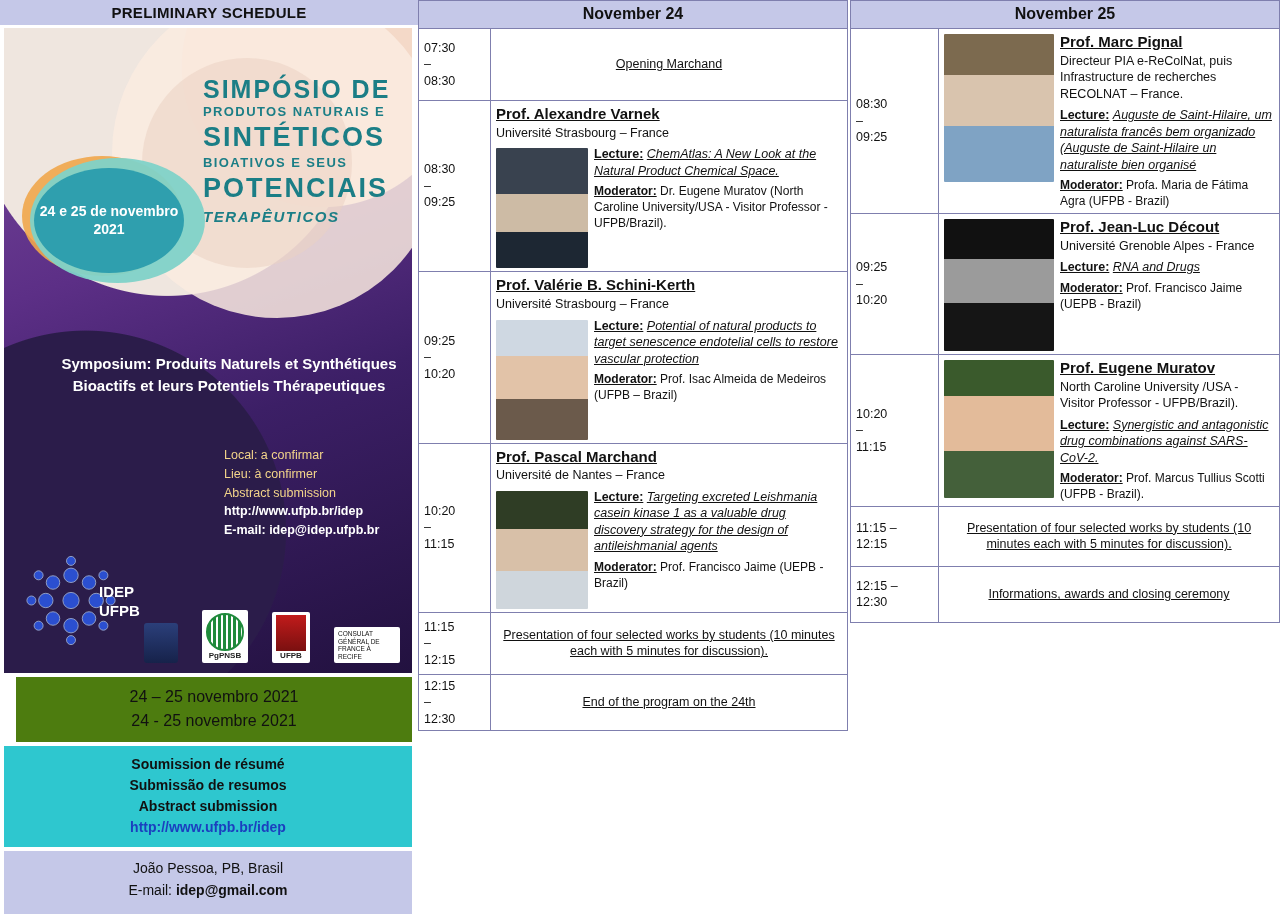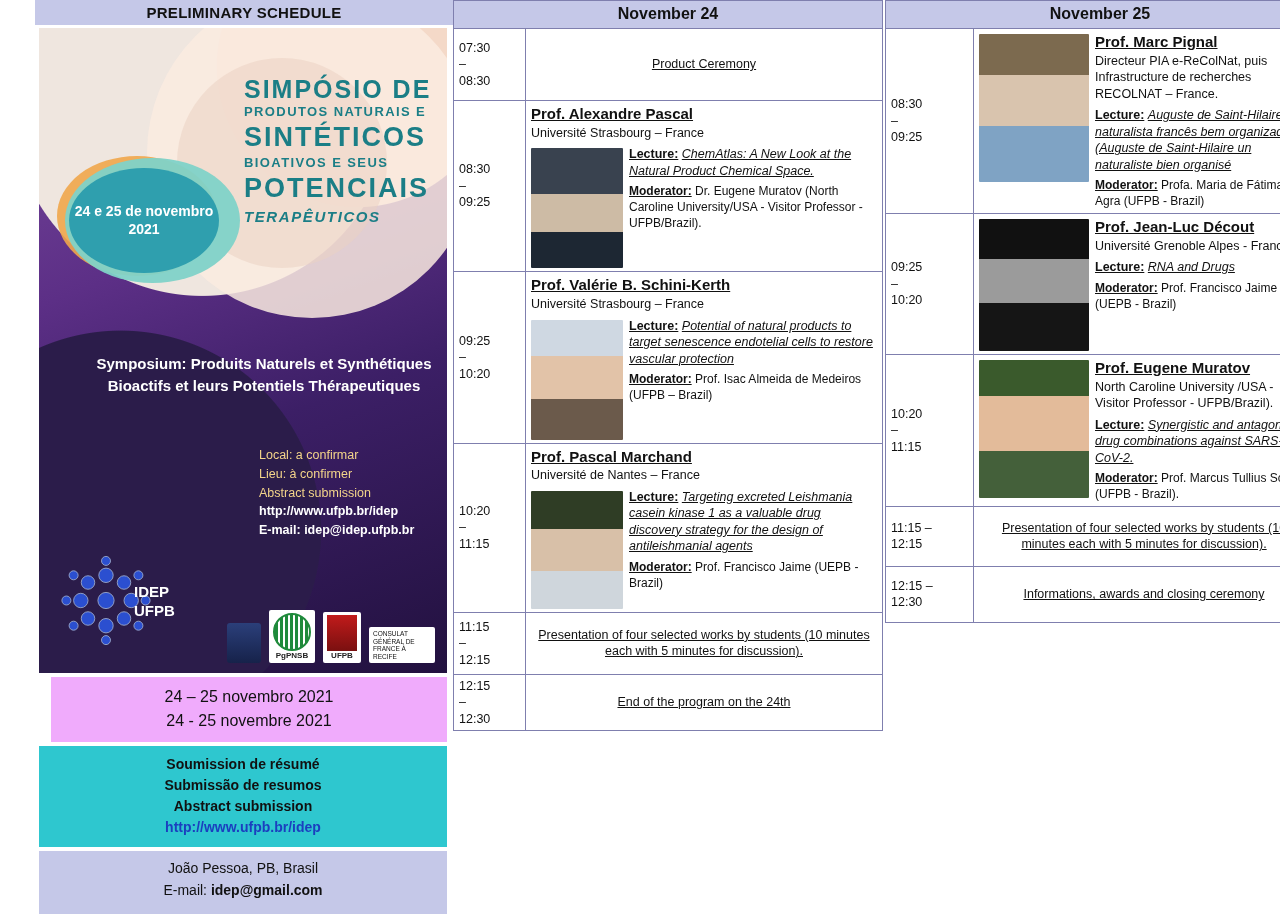--- a/index.html
+++ b/index.html
@@ -3,21 +3,21 @@
 <meta charset="utf-8">
 <style>
   * { box-sizing: border-box; }
   html, body { margin:0; padding:0; }
   body {
     width:1280px; height:917px;
     font-family:"Liberation Sans", sans-serif;
     background:#ffffff;
     overflow:hidden;
   }
-  .page { display:flex; width:1280px; height:917px;padding-left:35px; }
+  .page { display:flex; width:1280px; height:917px; }
 
   
   .poster-col { width:418px; flex:0 0 418px; display:flex; flex-direction:column; }
   .prelim-bar {
     background:#c5c8e8; text-align:center; font-weight:bold;
     font-size:15px; color:#111; padding:4px 0 4px 0; letter-spacing:0.3px;
   }
   .poster {
     position:relative; margin:3px 6px 0 4px; height:645px;
     background:#6f3f9e;
@@ -43,21 +43,21 @@
     font-size:14px; font-weight:bold; color:#fff; line-height:1.25;
   }
   .bigglow{
     position:absolute; right:-30px; top:-40px; width:330px; height:330px;
     border-radius:50%; background:rgba(250,235,225,.85);
   }
   .glow2{
     position:absolute; right:60px; top:30px; width:210px; height:210px;
     border-radius:50%; background:rgba(235,210,195,.55);
   }
-  .title-block{ position:absolute; left:205px; top:48px; width:200px; z-index:5; }
+  .title-block{ position:absolute; left:199px; top:48px; width:200px; z-index:5; }
   .t1{ font-size:25px; letter-spacing:2px; color:#1b7e86; font-weight:bold; line-height:1.05;}
   .t2{ font-size:13px; letter-spacing:1.4px; color:#1b7e86; font-weight:bold; margin-top:2px;}
   .t3{ font-size:27px; letter-spacing:2px; color:#1b7e86; font-weight:bold; margin-top:3px;}
   .t4{ font-size:13px; letter-spacing:1.4px; color:#1b7e86; font-weight:bold; margin-top:2px;}
   .t5{ font-size:27px; letter-spacing:2px; color:#1b7e86; font-weight:bold; margin-top:3px;}
   .t6{ font-size:15px; letter-spacing:1.6px; color:#1b7e86; font-weight:bold; margin-top:4px;font-style:italic;}
   .fr-title{
     position:absolute; left:55px; top:325px; width:340px; z-index:5;
     font-size:15px; font-weight:bold; color:#ffffff; line-height:1.45; text-align:center;
   }
@@ -68,35 +68,35 @@
   .info .hi{ color:#ffffff; font-weight:bold; }
   .idep-logo{
     position:absolute; left:22px; top:525px; width:90px; height:95px; z-index:5;
   }
   .idep-text{
     position:absolute; left:95px; top:555px; z-index:6; color:#fff;
     font-size:15px; font-weight:bold; line-height:1.25;
   }
   .logos-row{
     position:absolute; right:12px; bottom:10px; z-index:6;
-    display:flex; align-items:flex-end; gap:8px;
+    display:flex; align-items:flex-end; gap:24px;
   }
   .logo-box{ background:#ffffff; border-radius:2px; padding:3px 4px; text-align:center; }
   .logo-caption{ font-size:8px; color:#222; font-weight:bold; }
   .pg-circle{
     width:38px;height:38px;border-radius:50%;
     background:repeating-linear-gradient(90deg,#1f8a3b 0 3px,#ffffff 3px 5px);
     border:2px solid #1f8a3b; margin:0 auto;
   }
   .ufpb-mark{ width:30px;height:36px;background:linear-gradient(#c11b1b,#7a1010); margin:0 auto; }
   .brasao{ width:34px;height:40px;background:linear-gradient(#2b3f7a,#16224a); border-radius:3px;}
   .consul{ font-size:6.5px; color:#111; line-height:1.15; text-align:left; width:58px;}
 
   .dates-band{
-    background:#f0abfc; margin:4px 6px 0 16px; padding:8px 0 9px 0;
+    background:#4d7c0f; margin:4px 6px 0 16px; padding:8px 0 9px 0;
     text-align:center; color:#111; font-size:16px; line-height:1.5;
   }
   .teal-band{
     background:#2ec7cf; margin:4px 6px 0 4px; padding:8px 0 9px 0;
     text-align:center; color:#111; font-size:14px; line-height:1.5; font-weight:bold;
   }
   .teal-band .link{ color:#1b3fbf; }
   .purple-band{
     background:#c5c8e8; margin:4px 6px 3px 4px; padding:7px 0 7px 0;
     text-align:center; color:#111; font-size:14px; line-height:1.55; flex:1;
@@ -244,29 +244,29 @@
 
     <div class="day-col day24">
       <div class="day-head">November 24</div>
       <table class="grid d24">
         <tbody>
             <tr>
           <td class="tcell">07:30
 –
 08:30</td>
           <td class="plain" style="height:72px">
-            <span class="u">Product Ceremony</span>
+            <span class="u">Opening Marchand</span>
           </td>
         </tr>
         <tr>
           <td class="tcell">08:30
 –
 09:25</td>
           <td>
-            <div class="sp-name u">Prof. Alexandre Pascal</div>
+            <div class="sp-name u">Prof. Alexandre Varnek</div>
             <div class="sp-aff">Université Strasbourg – France</div>
             <div class="session">
               <div class="photo p-varnek"></div>
               <div class="body-col">
                 <div class="lect">
                   <b class="u">Lecture:</b>
                   <i class="u">ChemAtlas: A New Look at the Natural Product Chemical Space.</i>
                 </div>
                 <div class="mod">
                   <b class="u">Moderator:</b>

